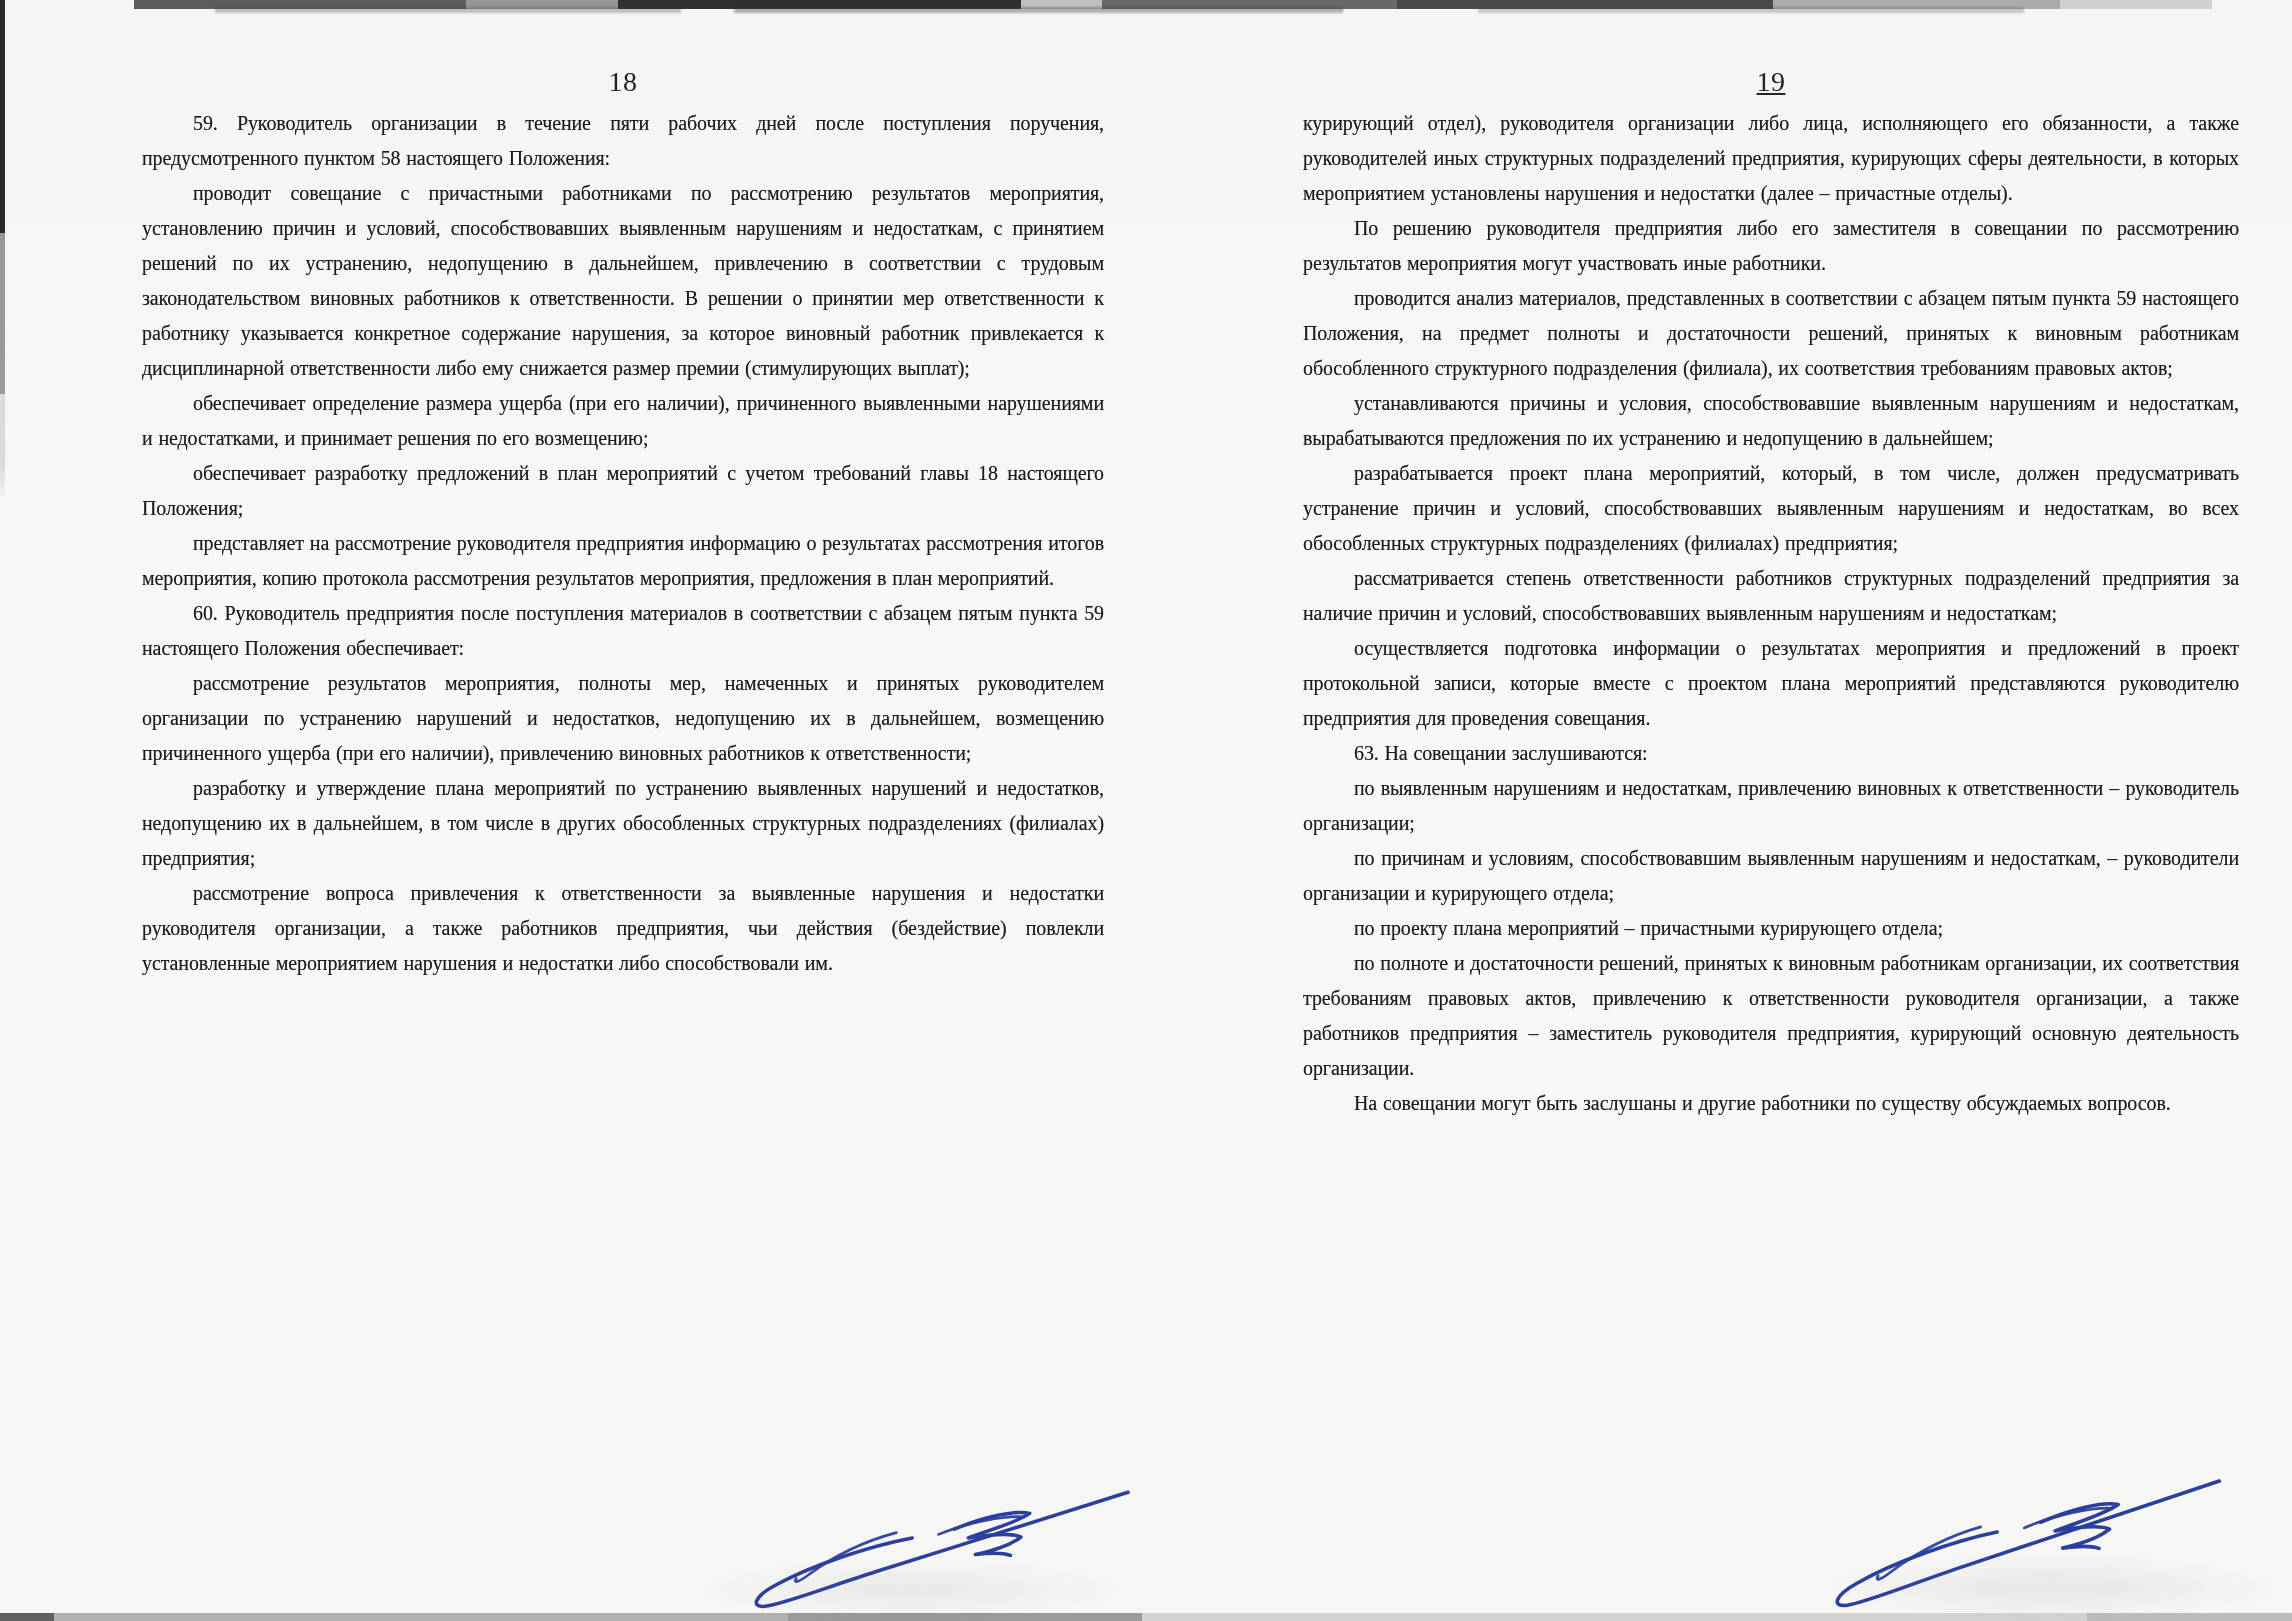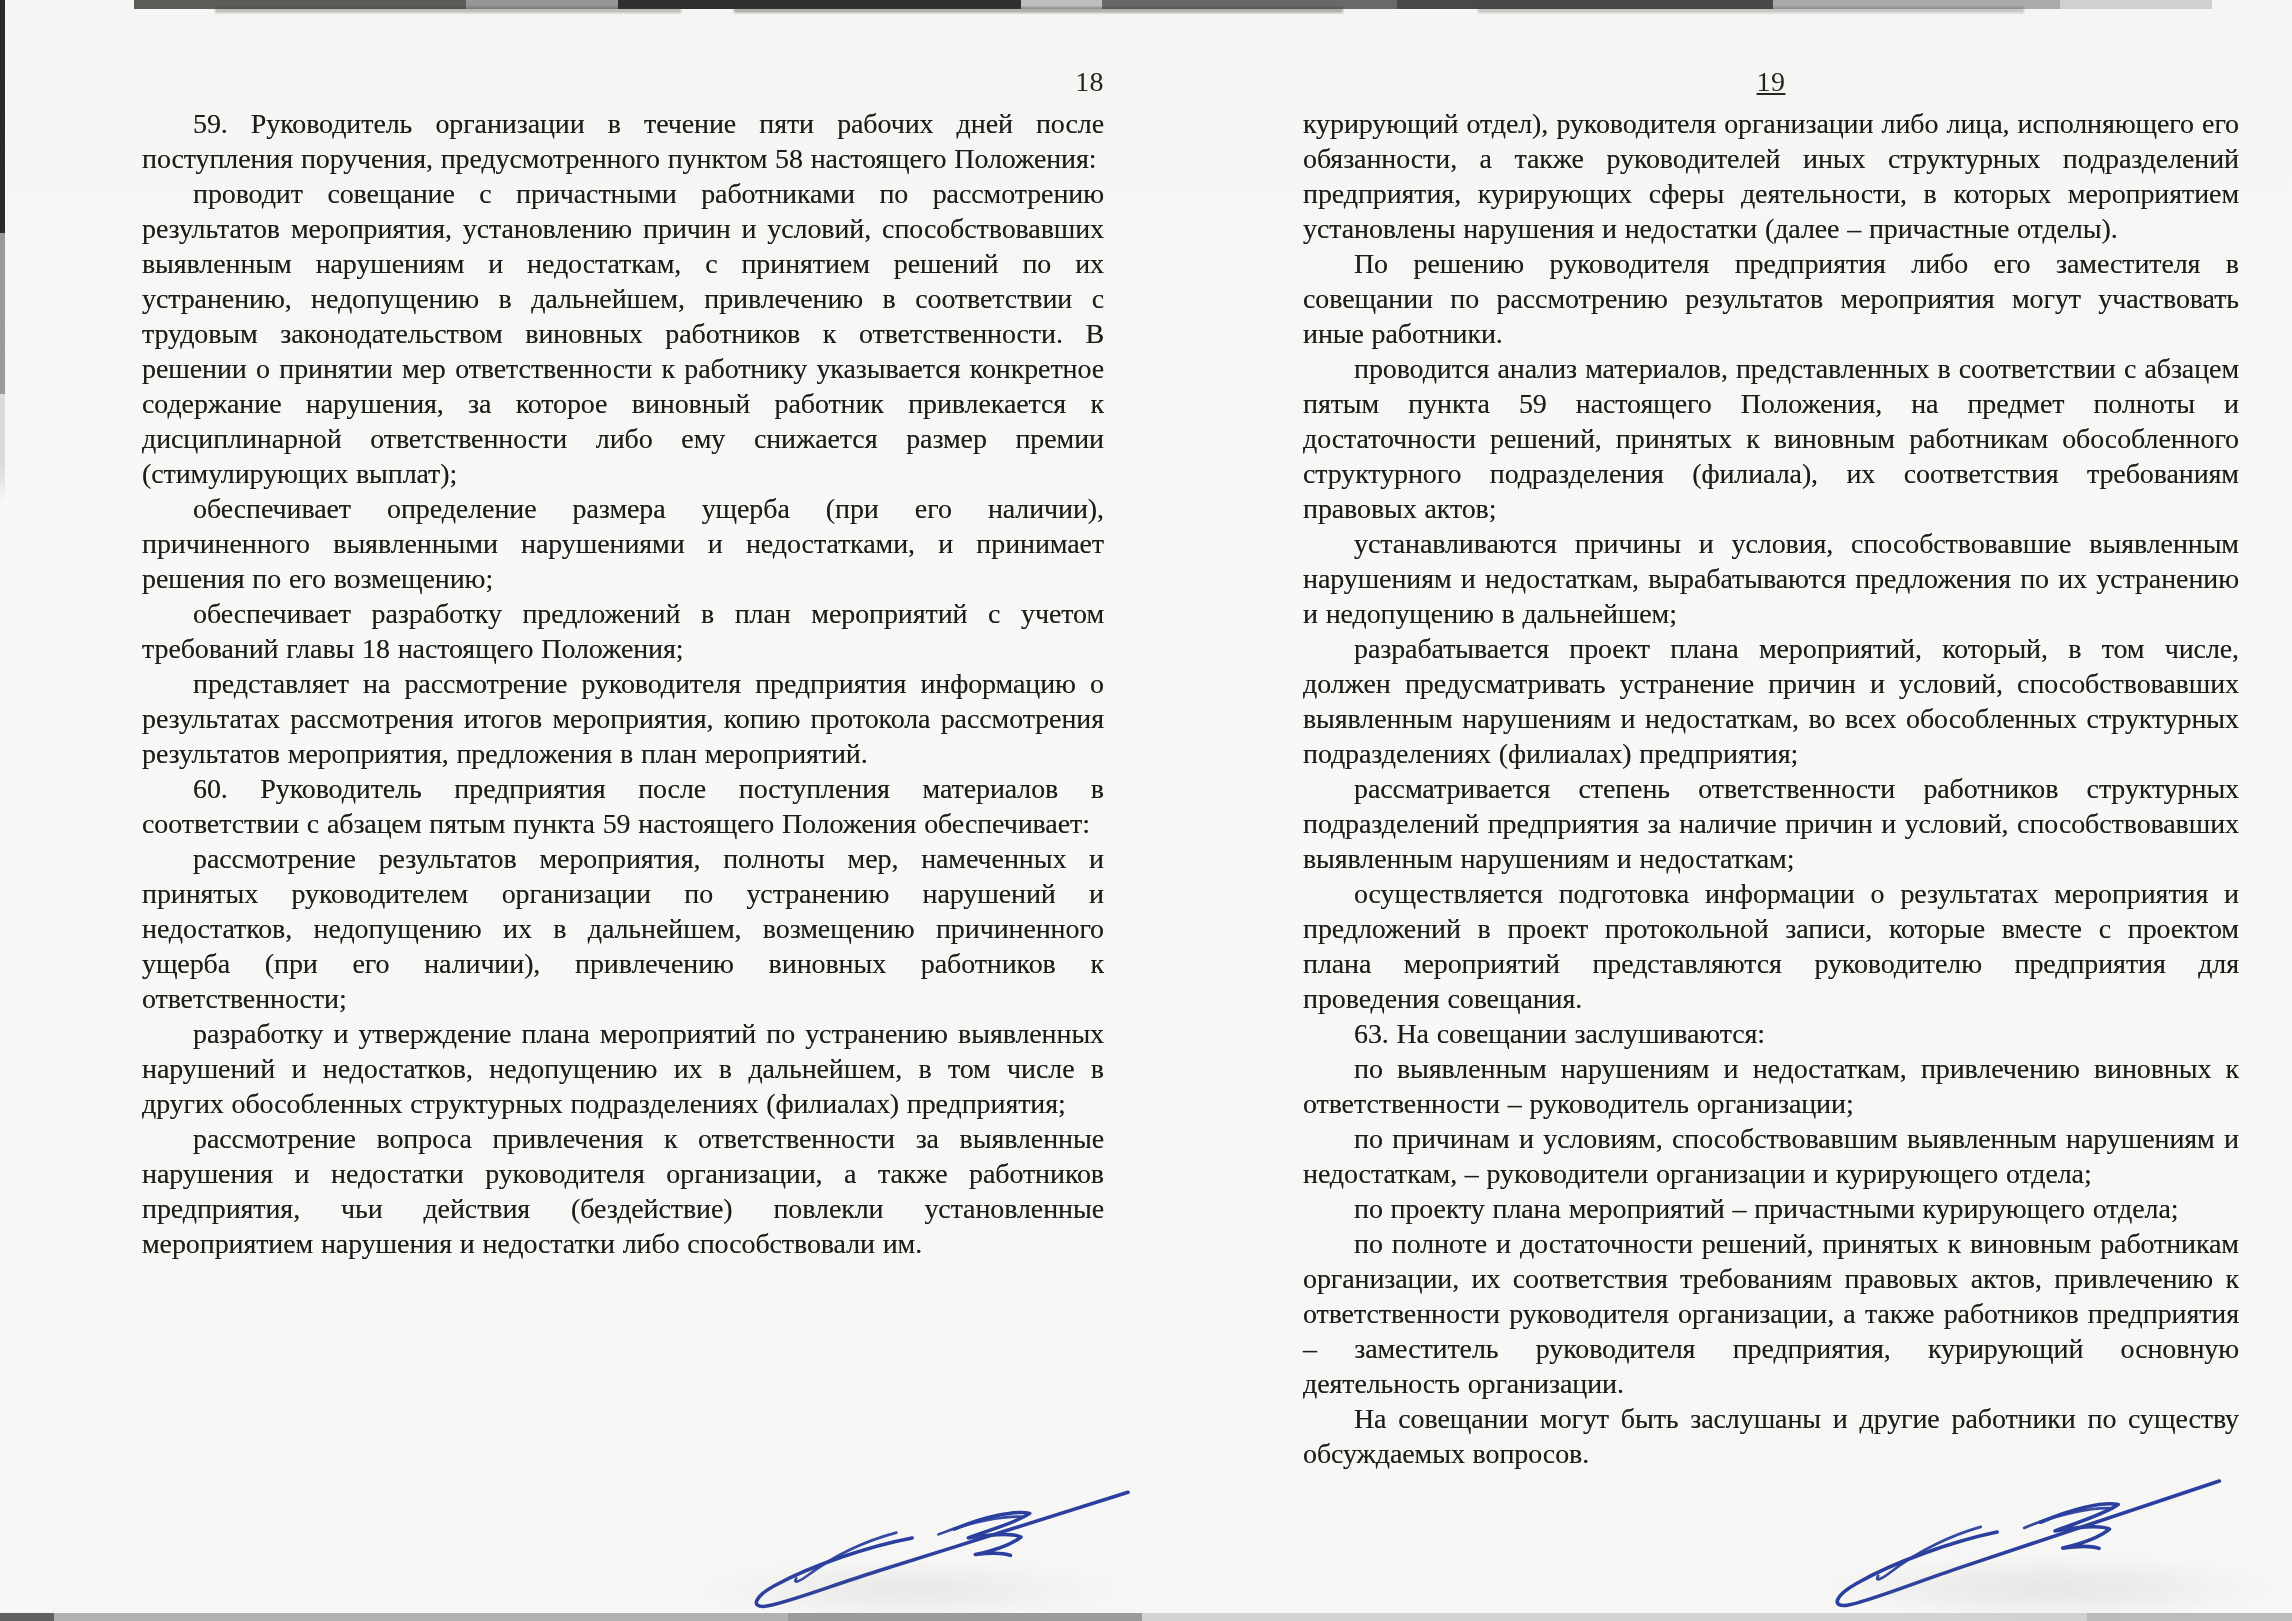--- a/index.html
+++ b/index.html
@@ -53,25 +53,25 @@
       rgba(40,40,38,.45) 233px 394px,
       rgba(60,60,58,.15) 394px 466px,
       transparent 502px);
     filter:blur(0.4px);
   }
   
   .page-number{
     position:absolute;top:66px;text-align:center;
     font-size:28px;color:#26241f;letter-spacing:0.4px;
   }
-  #pn-left{left:142px;width:962px;text-align:right;}
+  #pn-left{left:142px;width:962px;}
   #pn-right{left:1303px;width:936px;text-decoration:underline;}
   .text-col{
     position:absolute;top:106px;
-    font-size:28px;line-height:35px;color:#1e1c19;
+    font-size:20px;line-height:35px;color:#1e1c19;
     text-align:justify;letter-spacing:-0.1px;word-spacing:0.9px;
     text-shadow:0 0 0.5px rgba(30,28,25,.55);
   }
   #col-left{left:142px;width:962px;}
   #col-right{left:1303px;width:936px;}
   .text-col p{margin:0;text-indent:51px;}
   .text-col p.no-indent{text-indent:0;}
   .text-col p.justify-last{text-align-last:justify;}
   
   .signature{position:absolute;pointer-events:none;}

